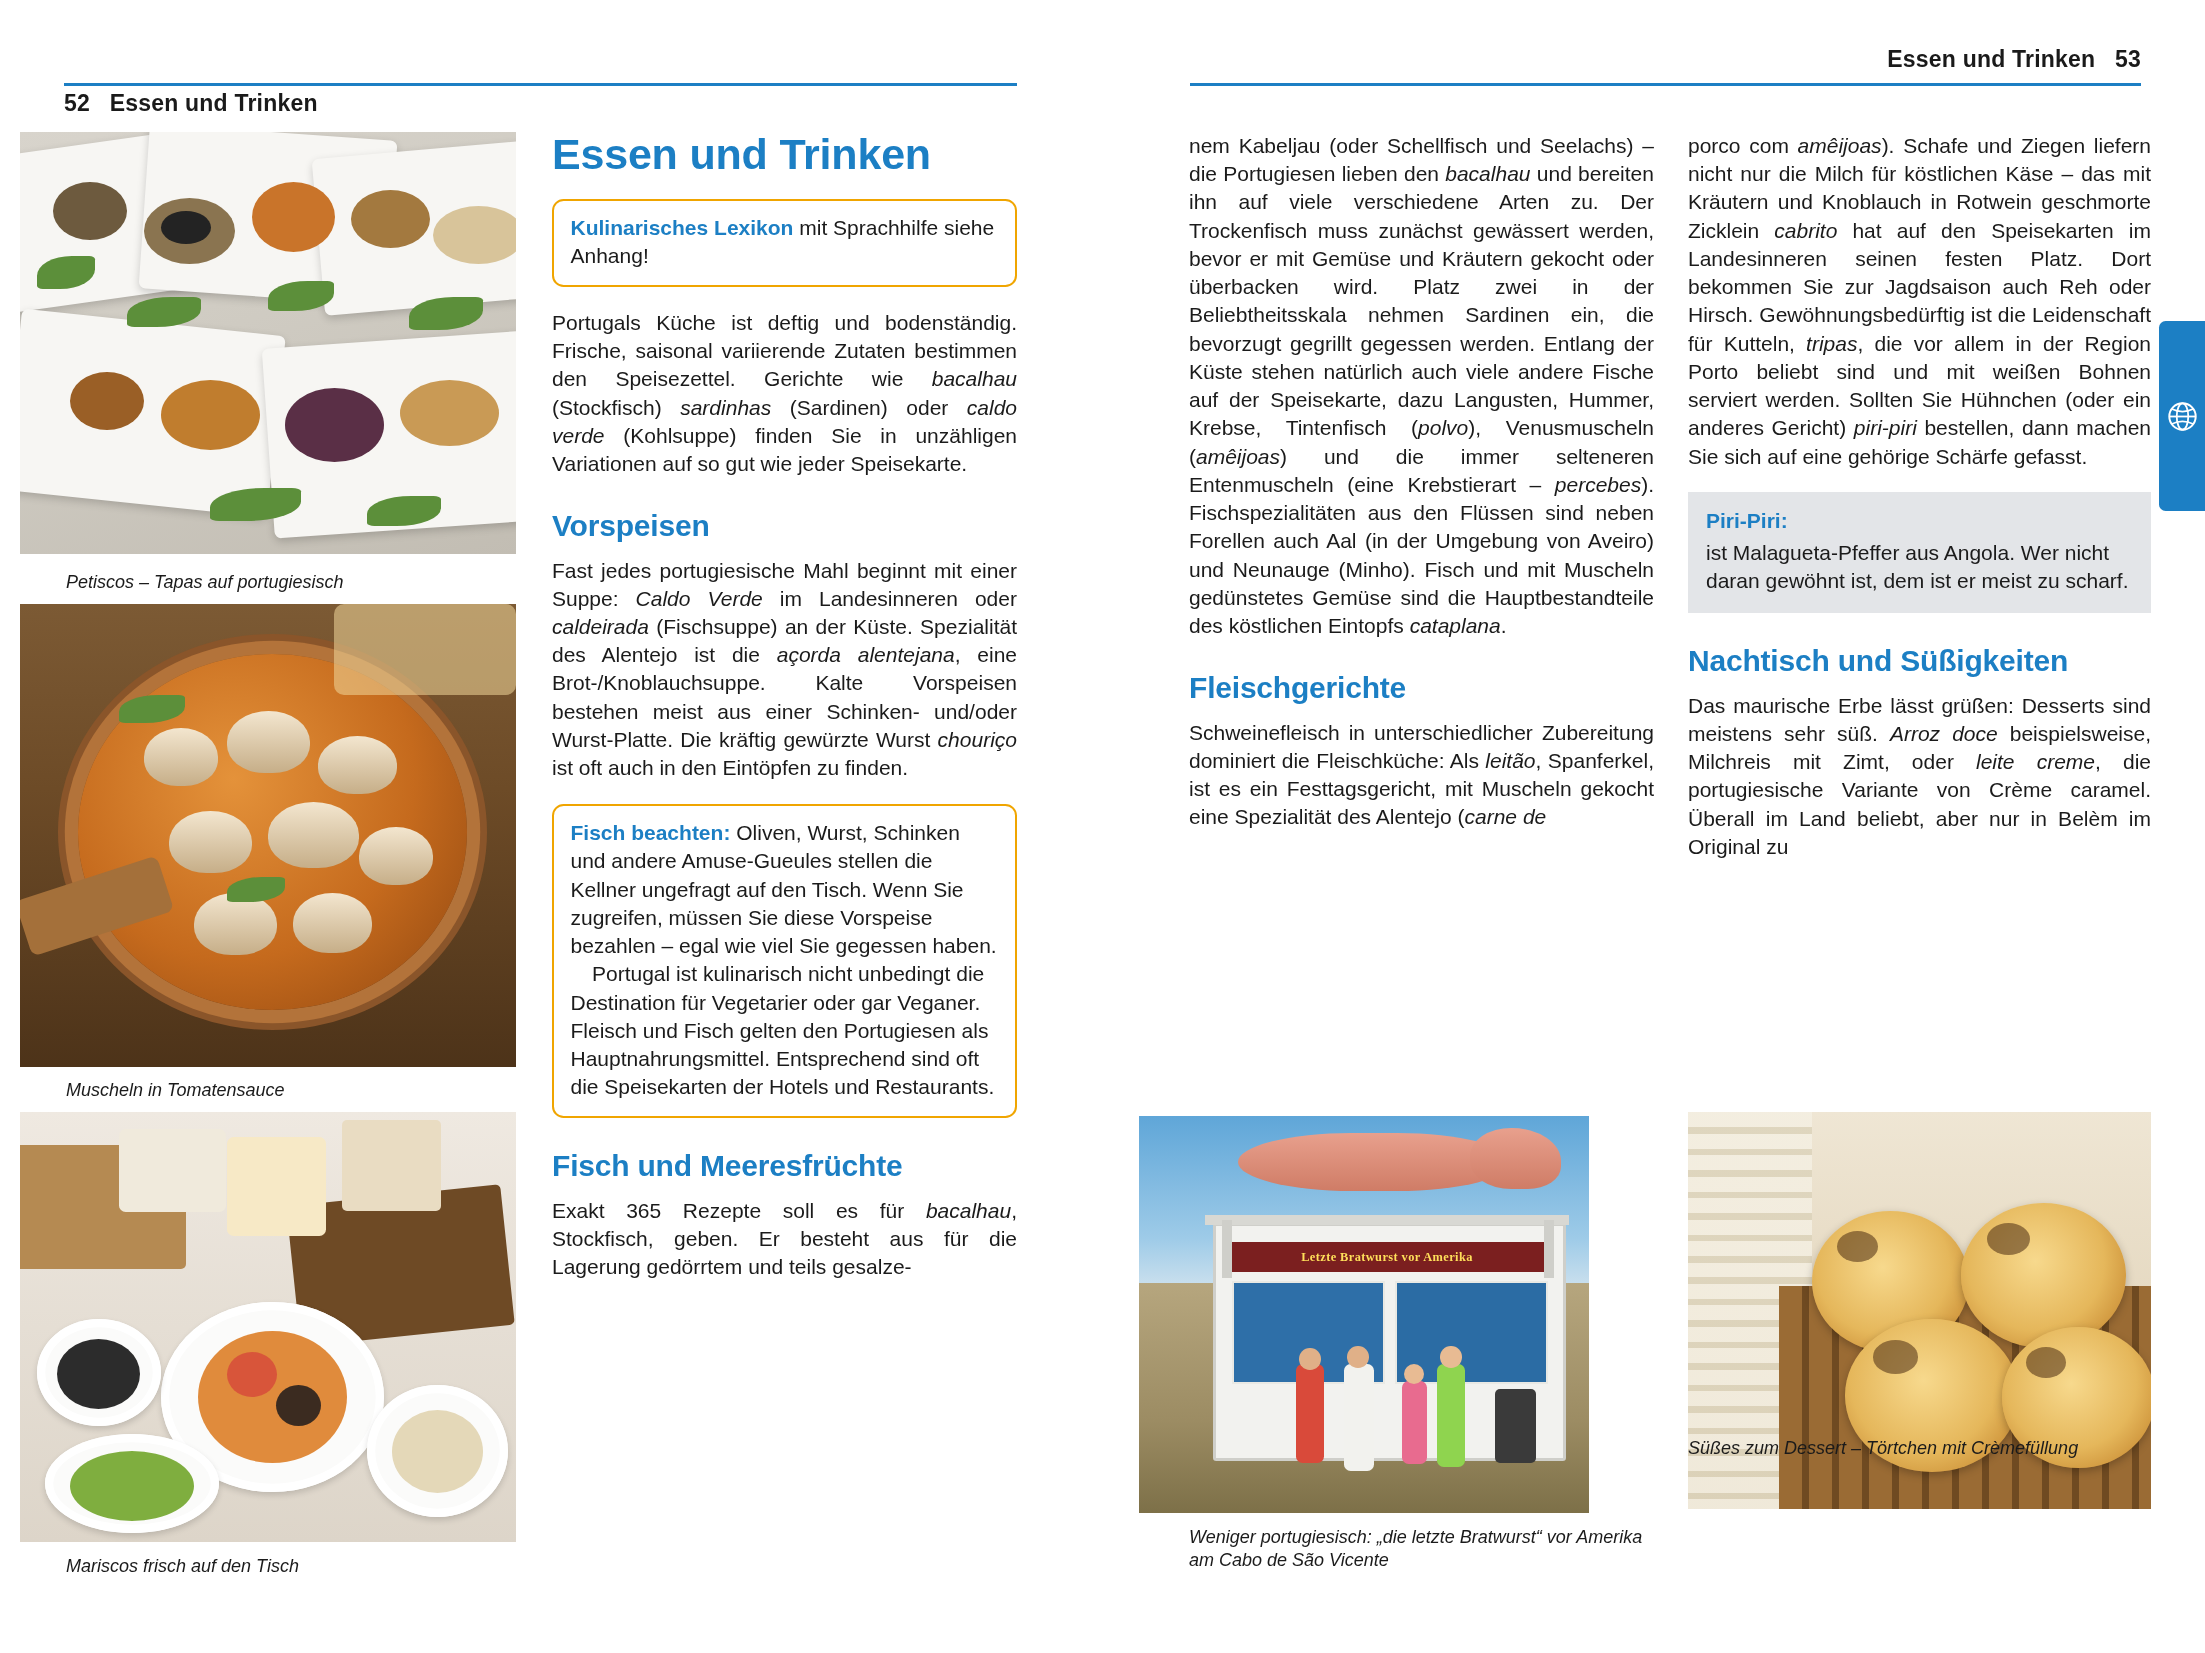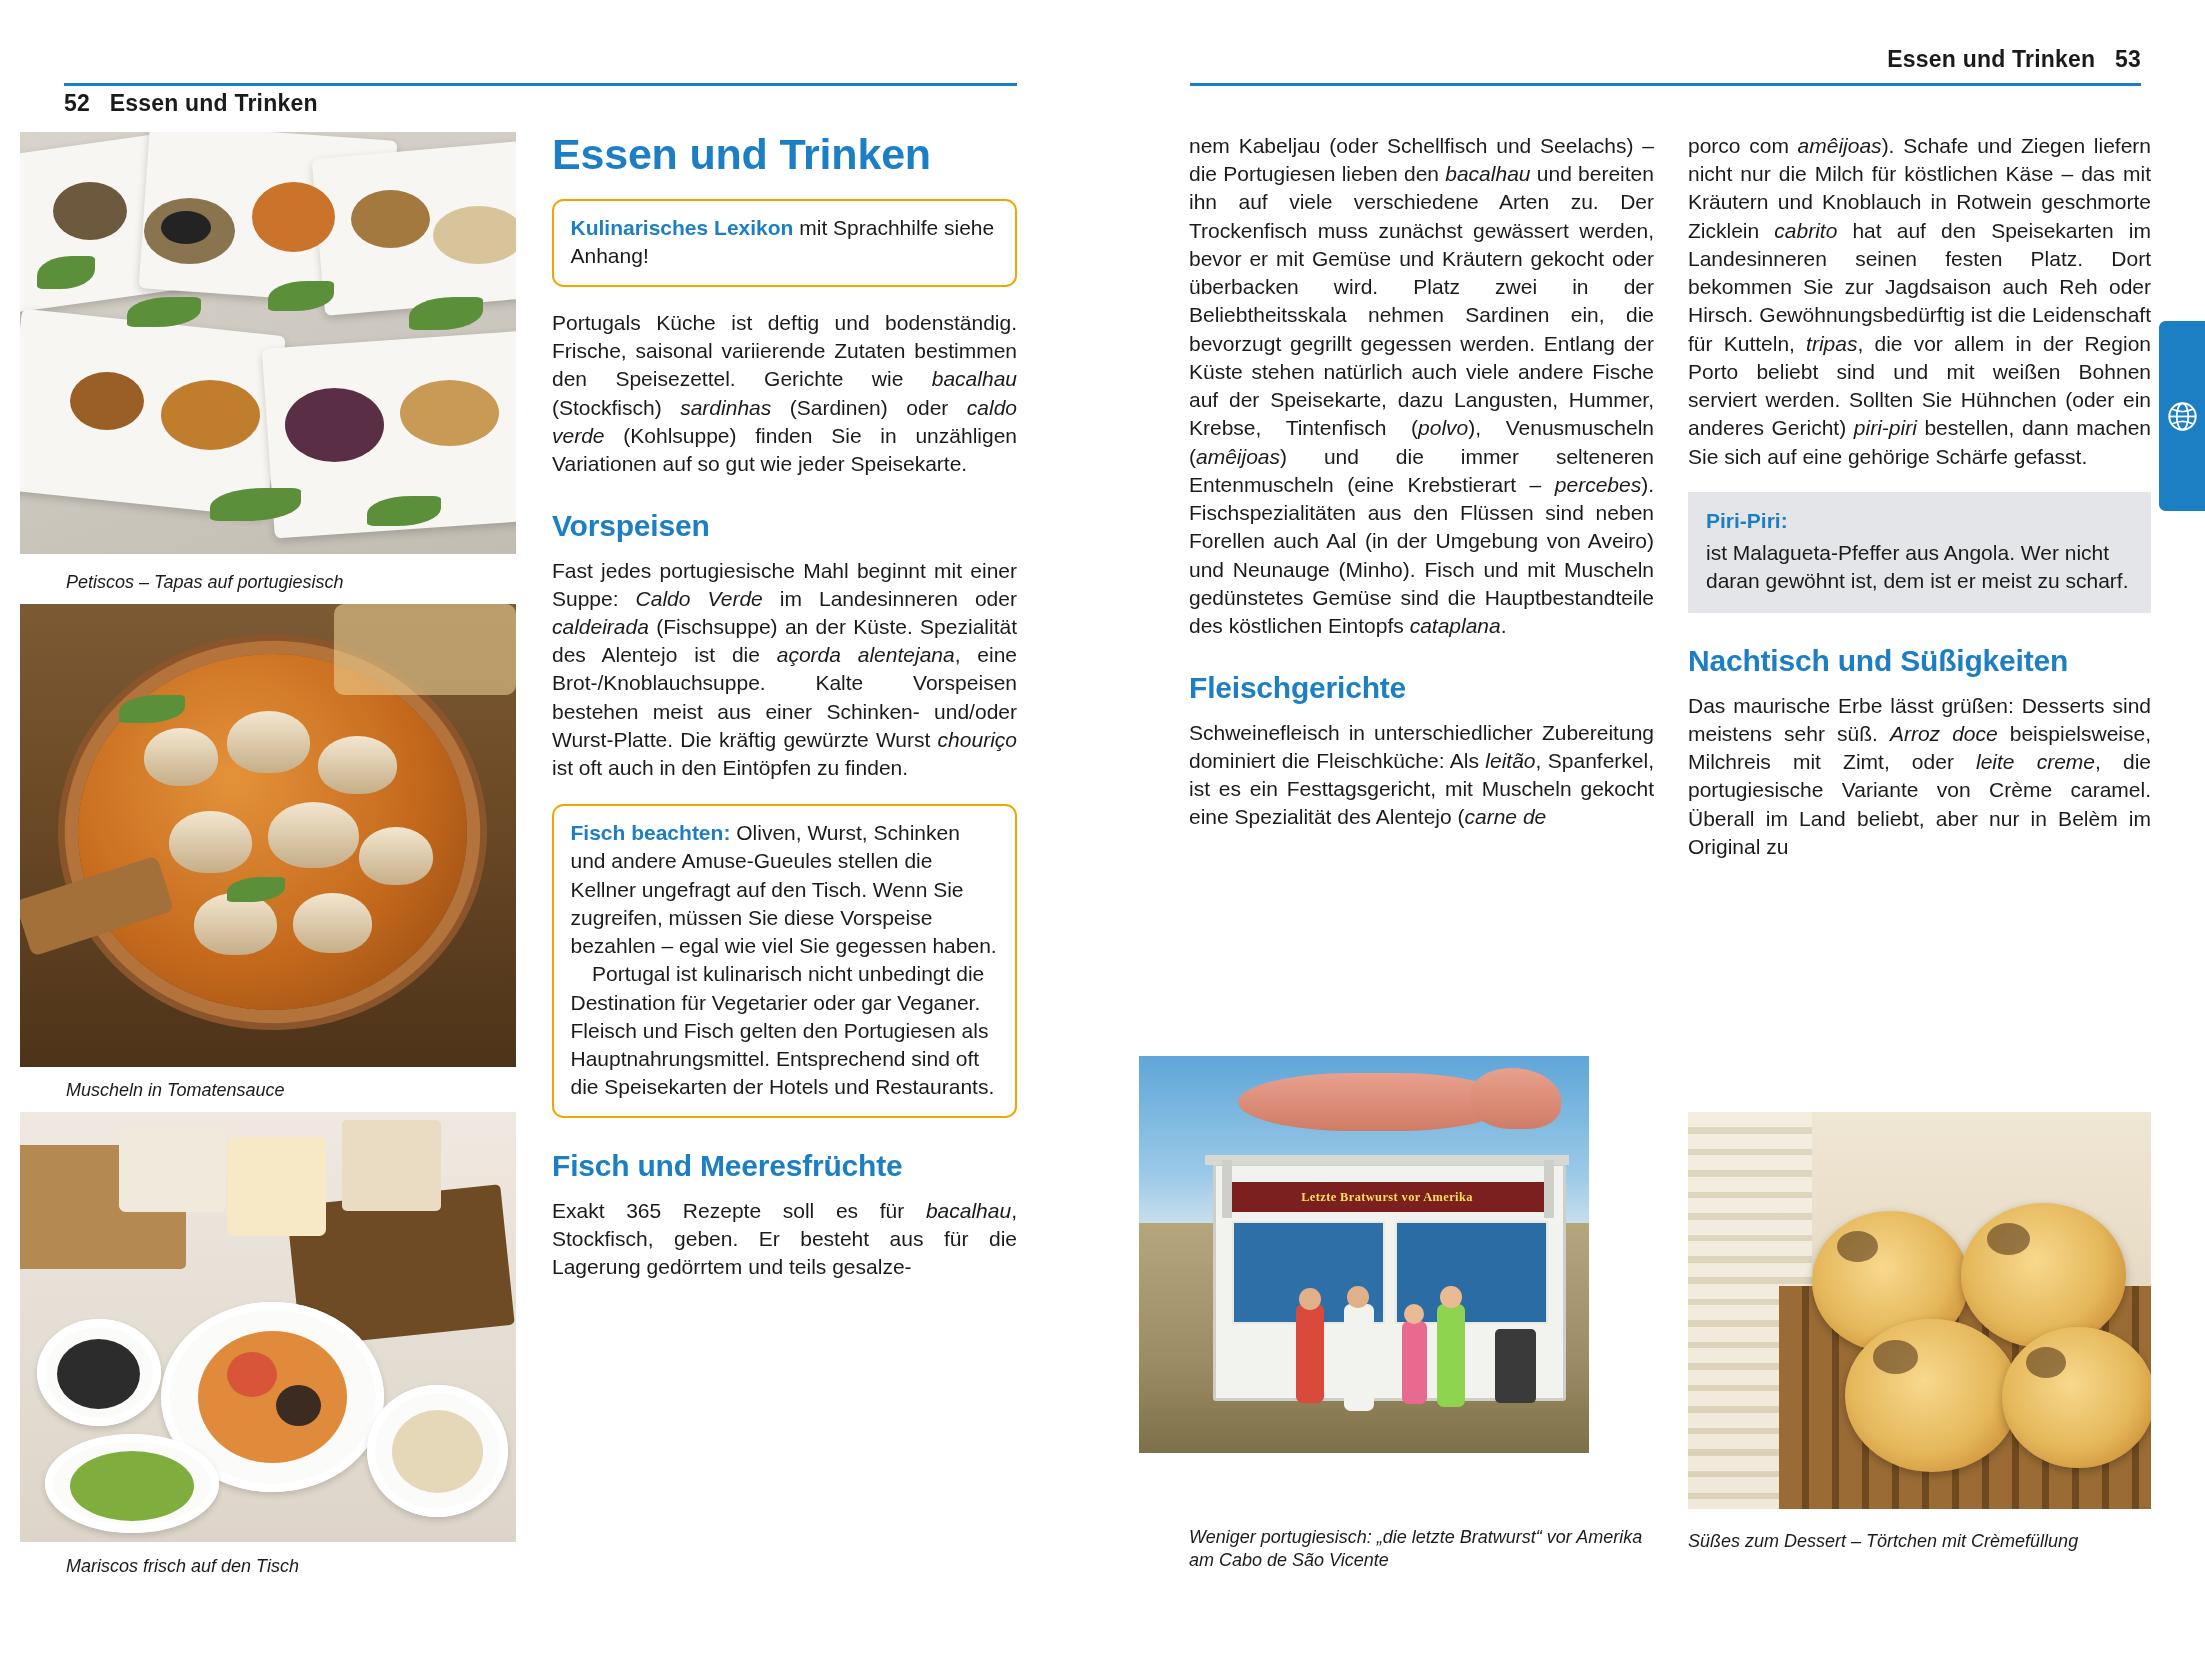--- a/index.html
+++ b/index.html
@@ -131,26 +131,26 @@
 
   
   #photo2 { left: 20px; top: 604px; width: 496px; height: 463px; }
   #cap2 { left: 66px; top: 1079px; width: 463px; }
 
   
   #photo3 { left: 20px; top: 1112px; width: 496px; height: 430px; }
   #cap3 { left: 66px; top: 1555px; width: 463px; }
 
   
-  #photo4 { left: 1139px; top: 1056px; width: 450px; height: 397px; }
+  #photo4 { left: 1139px; top: 1116px; width: 450px; height: 397px; }
   #cap4 { left: 1189px; top: 1526px; width: 465px; }
 
   
   #photo5 { left: 1688px; top: 1112px; width: 463px; height: 397px; }
-  #cap5 { left: 1688px; top: 1530px; width: 463px; }
+  #cap5 { left: 1688px; top: 1437px; width: 463px; }
 
   
   .tab {
     position: absolute;
     right: 0;
     top: 321px;
     width: 46px;
     height: 190px;
     background: #1c7fc4;
     border-radius: 6.6px 0 0 6.6px;

